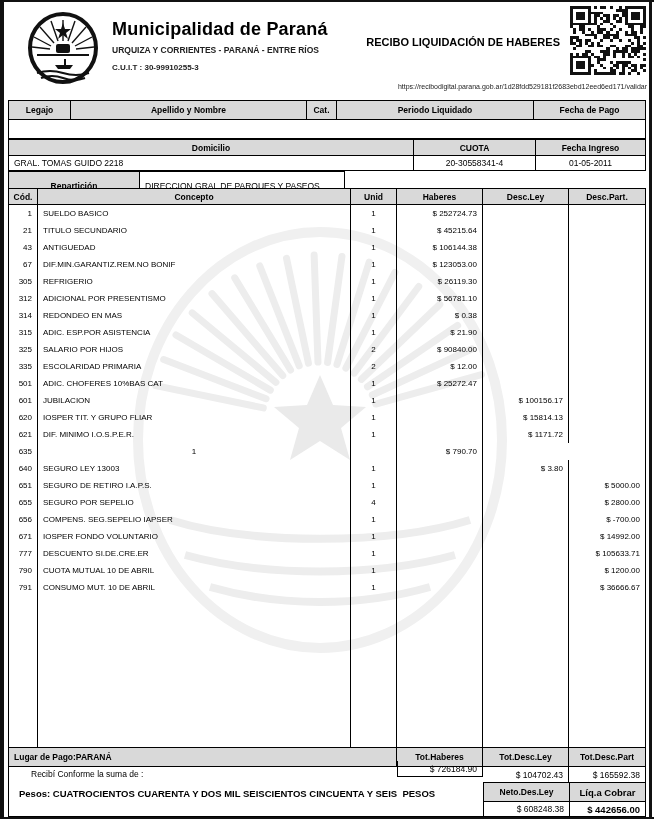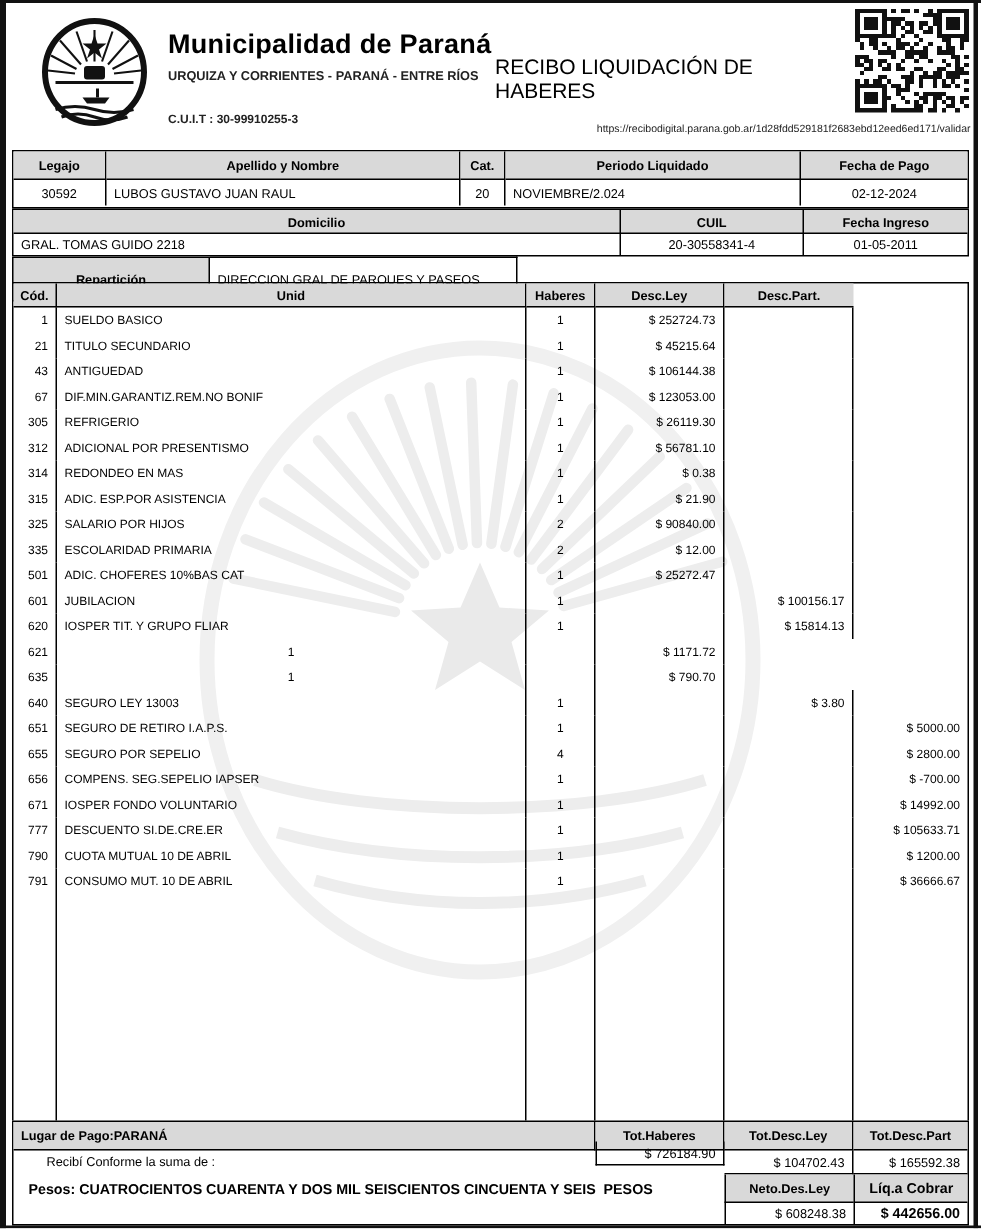--- a/index.html
+++ b/index.html
@@ -4,23 +4,23 @@
 <style>
   html,body{margin:0;padding:0;background:#fff;}
   .page{position:relative;width:654px;height:819px;background:#fff;overflow:hidden;
         font-family:"Liberation Sans", sans-serif;color:#000;}
   .bar{position:absolute;background:#111;}
   
   .logo{position:absolute;left:25px;top:11px;}
   .orgblock{position:absolute;left:112px;top:19px;}
   .orgname{font-size:18px;font-weight:bold;letter-spacing:.2px;}
   .orgaddr{font-size:8.5px;color:#222;margin-top:5px;font-weight:bold;}
-  .orgcuit{font-size:8px;color:#222;margin-top:20px;font-weight:bold;}
-  .rtitle{position:absolute;left:330px;top:36px;width:230px;text-align:left;
-          font-size:14px;font-weight:normal;}
+  .orgcuit{font-size:8px;color:#222;margin-top:8px;font-weight:bold;}
+  .rtitle{position:absolute;left:330px;top:36px;width:230px;text-align:right;
+          font-size:11px;font-weight:bold;}
   .qr{position:absolute;left:570px;top:6px;}
   .vurl{position:absolute;right:7px;top:83px;font-size:7px;color:#222;}
   
   .tbl{position:absolute;left:8px;width:638px;border:1px solid #000;box-sizing:border-box;}
   .grid{display:grid;}
   .cell{box-sizing:border-box;display:flex;align-items:center;overflow:hidden;white-space:nowrap;}
   .hd{background:#d9d9d9;font-weight:bold;font-size:8.5px;justify-content:center;}
   .br{border-right:1px solid #000;}
   .bb{border-bottom:1px solid #000;}
   .bl{border-left:1px solid #000;}
@@ -436,50 +436,44 @@
     <div class="vurl">https://recibodigital.parana.gob.ar/1d28fdd529181f2683ebd12eed6ed171/validar</div>
 
     <div class="tbl t1" style="top:100px;height:39px;">
       <div class="grid hrow">
         <div class="cell hd br bb">Legajo</div>
         <div class="cell hd br bb">Apellido y Nombre</div>
         <div class="cell hd br bb">Cat.</div>
         <div class="cell hd br bb">Periodo Liquidado</div>
         <div class="cell hd bb">Fecha de Pago</div>
       </div>
-      <div class="grid vrow">
-        <div class="cell val br">30592</div>
-        <div class="cell val br left">LUBOS GUSTAVO JUAN RAUL</div>
-        <div class="cell val br">20</div>
-        <div class="cell val br left">NOVIEMBRE/2.024</div>
-        <div class="cell val">02-12-2024</div>
-      </div>
     </div>
 
     <div class="tbl t2" style="top:139px;height:32px;">
       <div class="grid hrow">
         <div class="cell hd br bb">Domicilio</div>
-        <div class="cell hd br bb">CUIL</div>
+        <div class="cell hd br bb">CUOTA</div>
         <div class="cell hd bb">Fecha Ingreso</div>
       </div>
       <div class="grid vrow">
         <div class="cell val br left">GRAL. TOMAS GUIDO 2218</div>
         <div class="cell val br">20-30558341-4</div>
         <div class="cell val">01-05-2011</div>
       </div>
     </div>
 
     <div class="rep">
       <div class="cell hd repl">Repartición</div>
       <div class="cell repv left">DIRECCION GRAL DE PARQUES Y PASEOS</div>
     </div>
 
     <div class="ctbl">
       <div class="cgrid chead">
         <div class="cell hd br bb">Cód.</div>
+        <div class="cell hd br bb">Concepto</div>
         <div class="cell hd br bb">Unid</div>
         <div class="cell hd br bb">Haberes</div>
         <div class="cell hd br bb">Desc.Ley</div>
         <div class="cell hd bb">Desc.Part.</div>
       </div>
       <div>
       <div class="cgrid crow">
         <div class="cell br right">1</div>
         <div class="cell br left">SUELDO BASICO</div>
         <div class="cell br" style="justify-content:center;">1</div>
@@ -591,20 +585,21 @@
         <div class="cell br right">620</div>
         <div class="cell br left">IOSPER TIT. Y GRUPO FLIAR</div>
         <div class="cell br" style="justify-content:center;">1</div>
         <div class="cell br right"></div>
         <div class="cell br right">$ 15814.13</div>
         <div class="cell right"></div>
       </div>
 
       <div class="cgrid crow">
         <div class="cell br right">621</div>
+        <div class="cell br left">DIF. MINIMO I.O.S.P.E.R.</div>
         <div class="cell br" style="justify-content:center;">1</div>
         <div class="cell br right"></div>
         <div class="cell br right">$ 1171.72</div>
         <div class="cell right"></div>
       </div>
 
       <div class="cgrid crow">
         <div class="cell br right">635</div>
         <div class="cell br" style="justify-content:center;">1</div>
         <div class="cell br right"></div>

